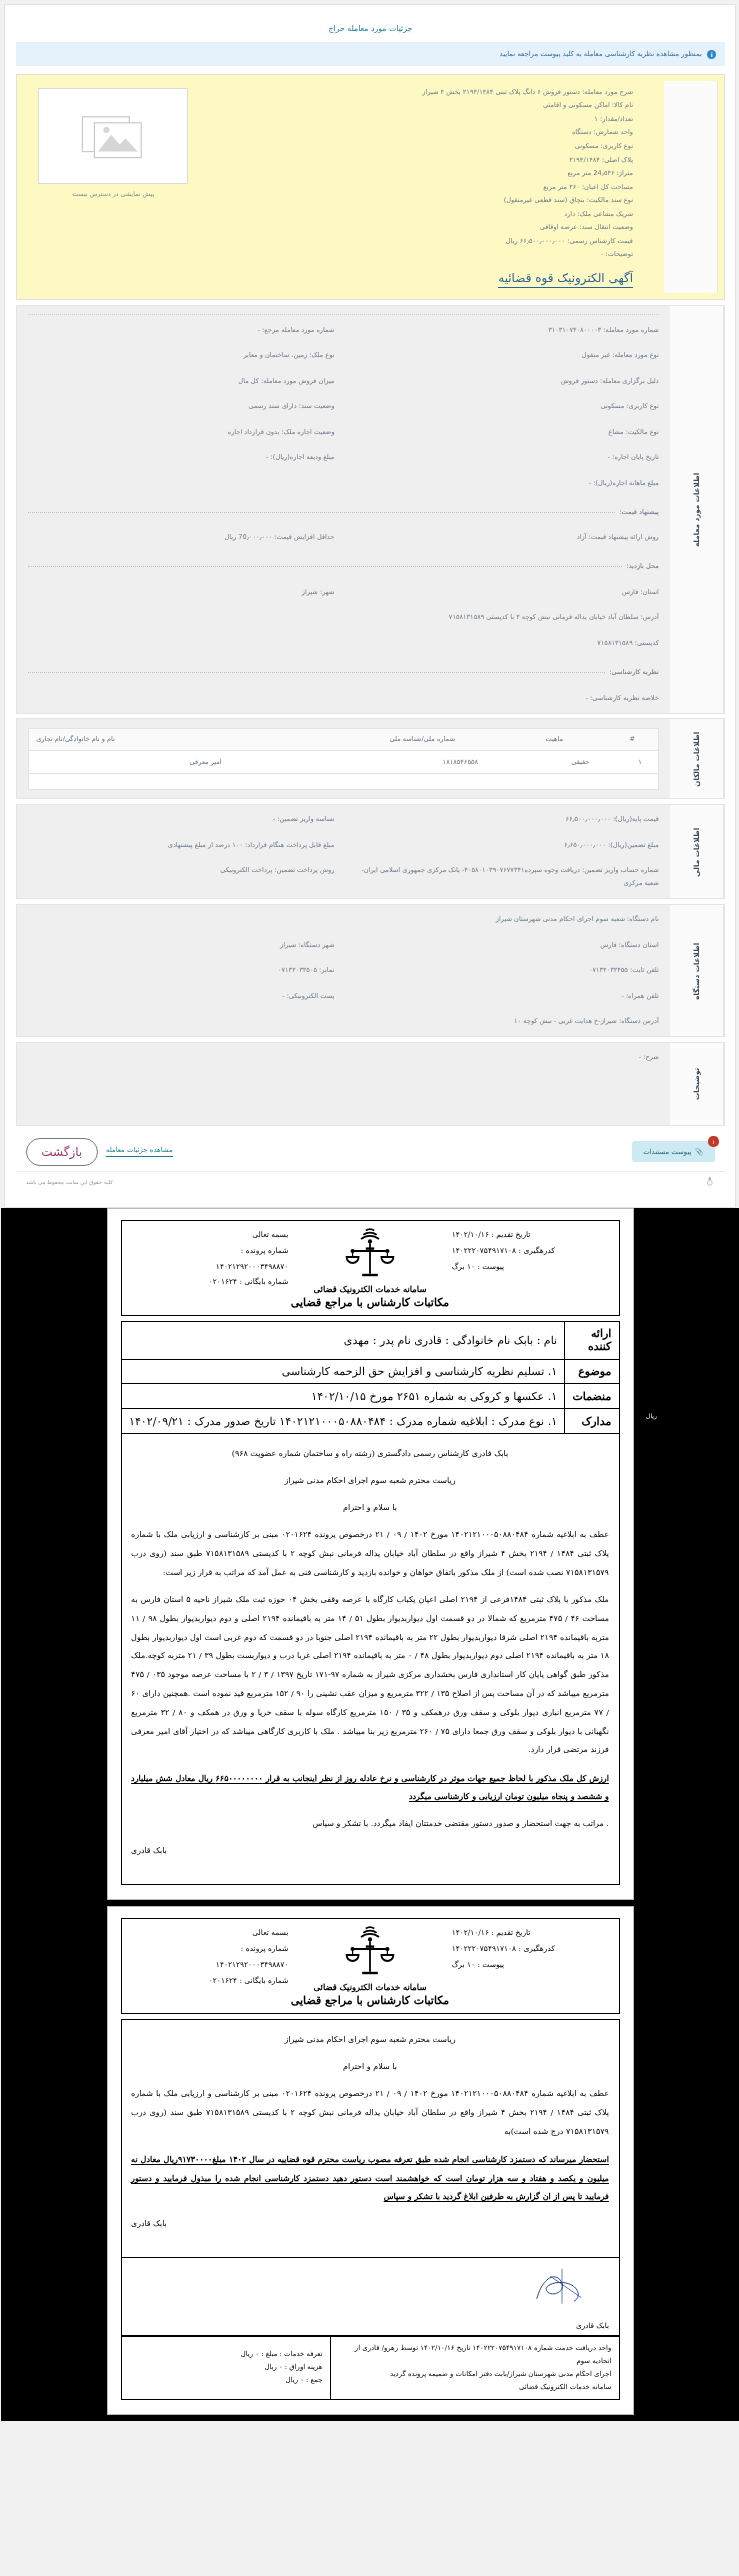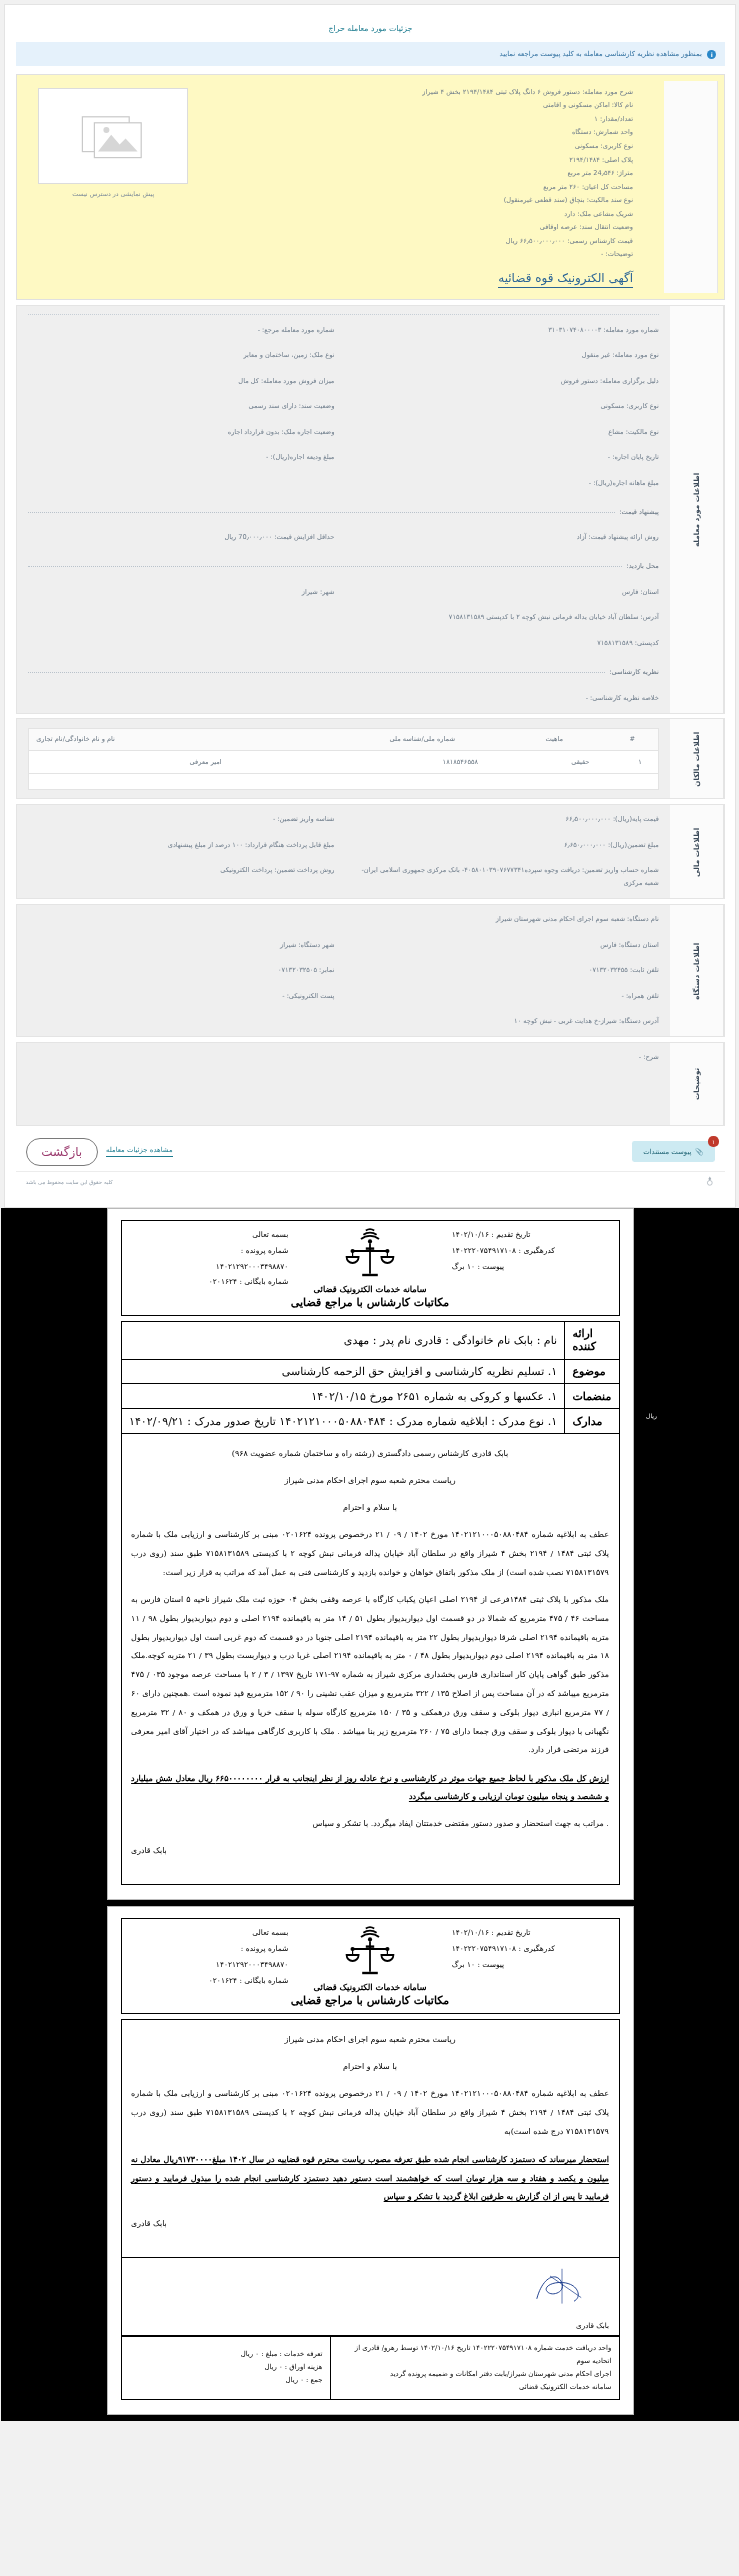--- a/index.html
+++ b/index.html
@@ -181,21 +181,21 @@
   .dh-mid .sysname2{ font-size:11px; margin-top:2.4px; font-weight:bold;}
   .meta-tbl{
     width:100%; border-collapse:collapse; margin-top:4.8px;
     border:1.2px solid #000;
   }
   .meta-tbl td{
     border:0.9px solid #000; padding:5.4px 7.2px; font-size:11px;
     vertical-align:middle;
   }
   .meta-tbl td.lab{
-    width:53px; text-align:left; font-weight:bold;margin-top:8px;
+    width:53px; text-align:right; font-weight:bold;margin-top:8px;
   }
   .doc-body{
     border:1.2px solid #000; border-top:none; padding:10.8px 9.6px 15.6px 9.6px;
     font-size:8px; line-height:2.35; text-align:justify;
   }
   .doc-body p{ margin:0 0 8.4px 0; }
   .c{ text-align:center; }
   .r{ text-align:center; }
   .ul-bold{ font-weight:bold; text-decoration:underline; text-underline-offset:2.4px; }
   .sign{ margin-top:12px; text-align:left; font-size:7.8px; }

